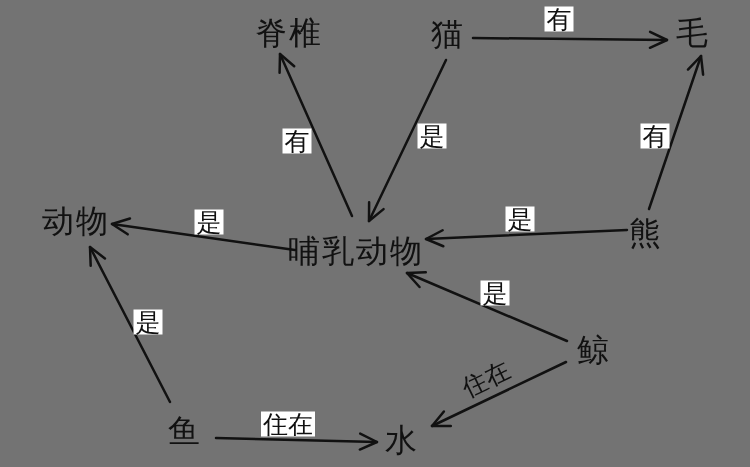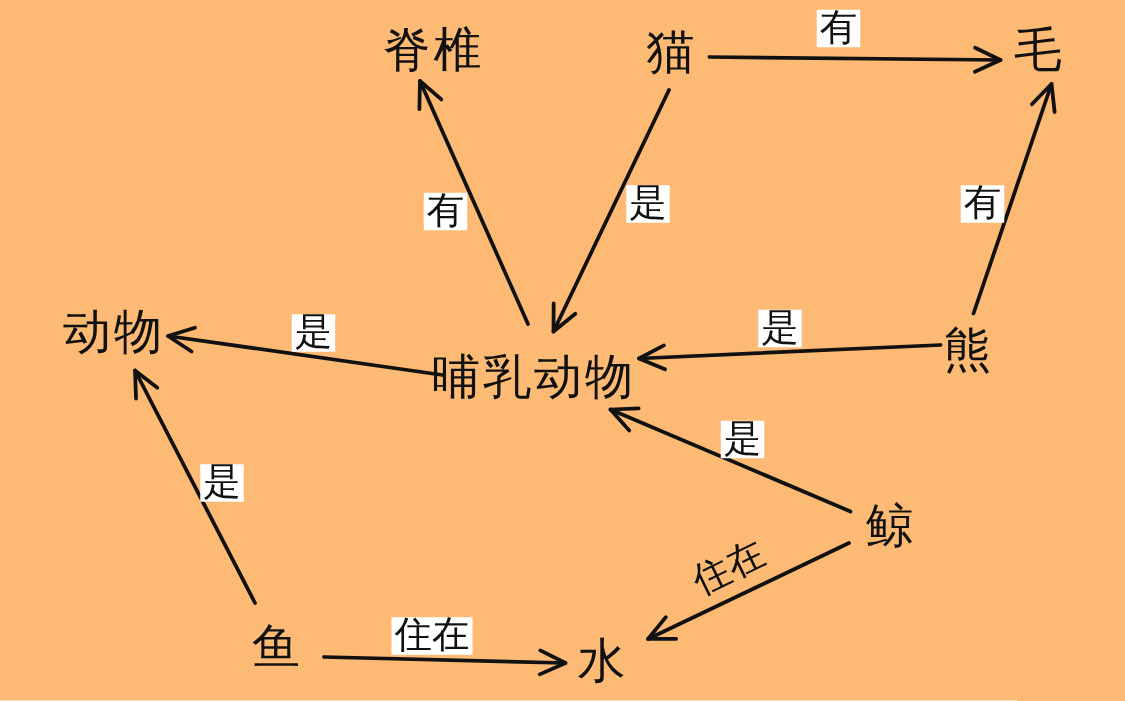--- a/index.html
+++ b/index.html
@@ -4,21 +4,21 @@
 <style>
   html, body {
     margin: 0;
     padding: 0;
     background: #ffffff;
   }
   #stage {
     position: relative;
     width: 750px;
     height: 467px;
-    background: #fdba74;
+    background: #737373;
     overflow: hidden;
     font-family: Liberation Serif, serif;
     color: #111111;
   }
   #edges-svg {
     position: absolute;
     left: 0;
     top: 0;
     width: 750px;
     height: 467px;

